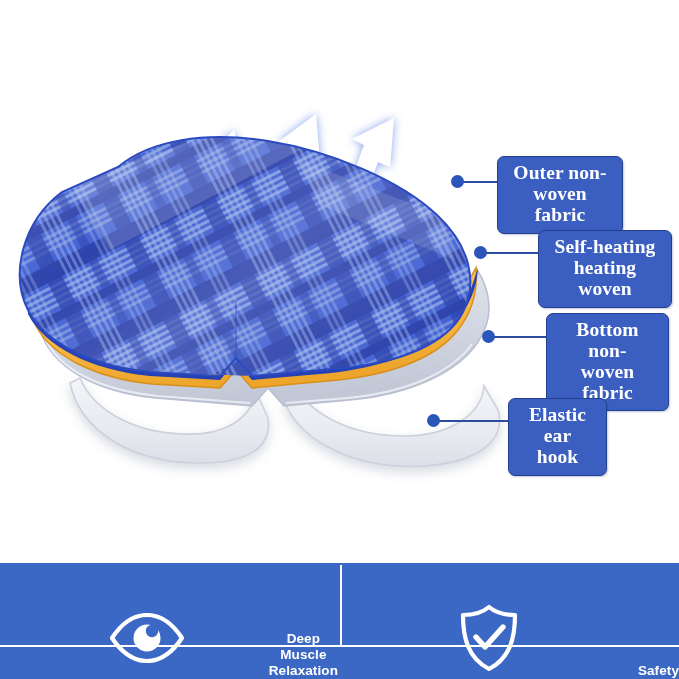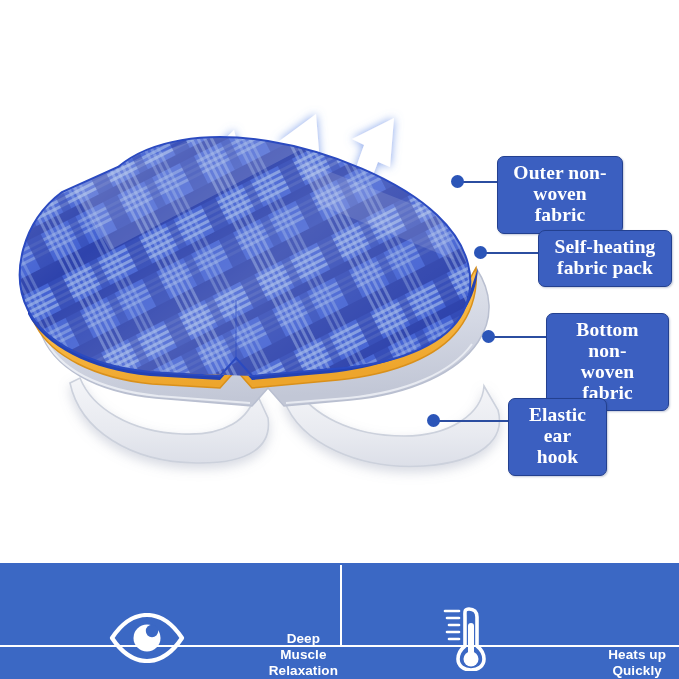--- a/index.html
+++ b/index.html
@@ -319,21 +319,21 @@
   </div>
 
   <div class="leader" id="leader-outer"></div>
   <div class="anchor-dot" id="dot-outer"></div>
   <div class="callout" id="callout-outer">Outer non-
 woven fabric</div>
 
   <div class="leader" id="leader-self"></div>
   <div class="anchor-dot" id="dot-self"></div>
   <div class="callout" id="callout-self">Self-heating
-fabric pack</div>
+heating woven</div>
 
   <div class="leader" id="leader-bottom"></div>
   <div class="anchor-dot" id="dot-bottom"></div>
   <div class="callout" id="callout-bottom">Bottom non-
 woven fabric</div>
 
   <div class="leader" id="leader-elastic"></div>
   <div class="anchor-dot" id="dot-elastic"></div>
   <div class="callout" id="callout-elastic">Elastic ear
 hook</div>
@@ -348,39 +348,28 @@
                    C 62,43 50,48 39,48 C 28,48 16,43 4,25 Z" fill="none" stroke="#ffffff" stroke-width="4.2" stroke-linejoin="round"></path>
           <circle cx="39" cy="25" r="13.5" fill="#ffffff"></circle>
           <circle cx="44" cy="18" r="6.2" fill="#3b68c4"></circle>
         </svg>
       </div>
       <div class="feature-label">Deep Muscle
 Relaxation</div>
     </div>
 
 
-    <div class="feature-cell" id="feature-cell-2">
+
+    <div class="feature-cell" id="feature-cell-3">
       <div class="feature-icon-zone">
-        <svg width="56" height="66" viewBox="0 0 56 66" xmlns="http://www.w3.org/2000/svg">
-
-          <g stroke="#ffffff" stroke-width="2.6" stroke-linecap="round">
-            <line x1="6" y1="6" x2="20" y2="6"></line>
-            <line x1="8" y1="13" x2="20" y2="13"></line>
-            <line x1="10" y1="20" x2="20" y2="20"></line>
-            <line x1="8" y1="27" x2="20" y2="27"></line>
-            <line x1="10" y1="34" x2="20" y2="34"></line>
-          </g>
-
-          <path d="M 30,4 C 35,4 38,7 38,12 L 38,41
-                   C 43,45 45,50 45,54 C 45,61 39,65 32,65
-                   C 25,65 19,61 19,54 C 19,50 21,45 26,41
-                   L 26,12 C 26,7 25,4 30,4 Z" fill="none" stroke="#ffffff" stroke-width="3.6" stroke-linejoin="round"></path>
-
-          <circle cx="32" cy="54" r="7.5" fill="#ffffff"></circle>
-          <rect x="29" y="18" width="6" height="32" rx="3" fill="#ffffff"></rect>
+        <svg width="62" height="68" viewBox="0 0 62 68" xmlns="http://www.w3.org/2000/svg">
+          <path d="M 31,3 C 24,9 13,11 5,11
+                   C 5,34 10,54 31,65
+                   C 52,54 57,34 57,11
+                   C 49,11 38,9 31,3 Z" fill="none" stroke="#ffffff" stroke-width="4.2" stroke-linejoin="round"></path>
+          <path d="M 18,33 L 27,43 L 45,23" fill="none" stroke="#ffffff" stroke-width="5.4" stroke-linecap="round" stroke-linejoin="round"></path>
         </svg>
       </div>
-      <div class="feature-label">Heats up Quickly</div>
+      <div class="feature-label">Safety</div>
     </div>
-
   </div>
 
 </div>
 
 </body></html>

